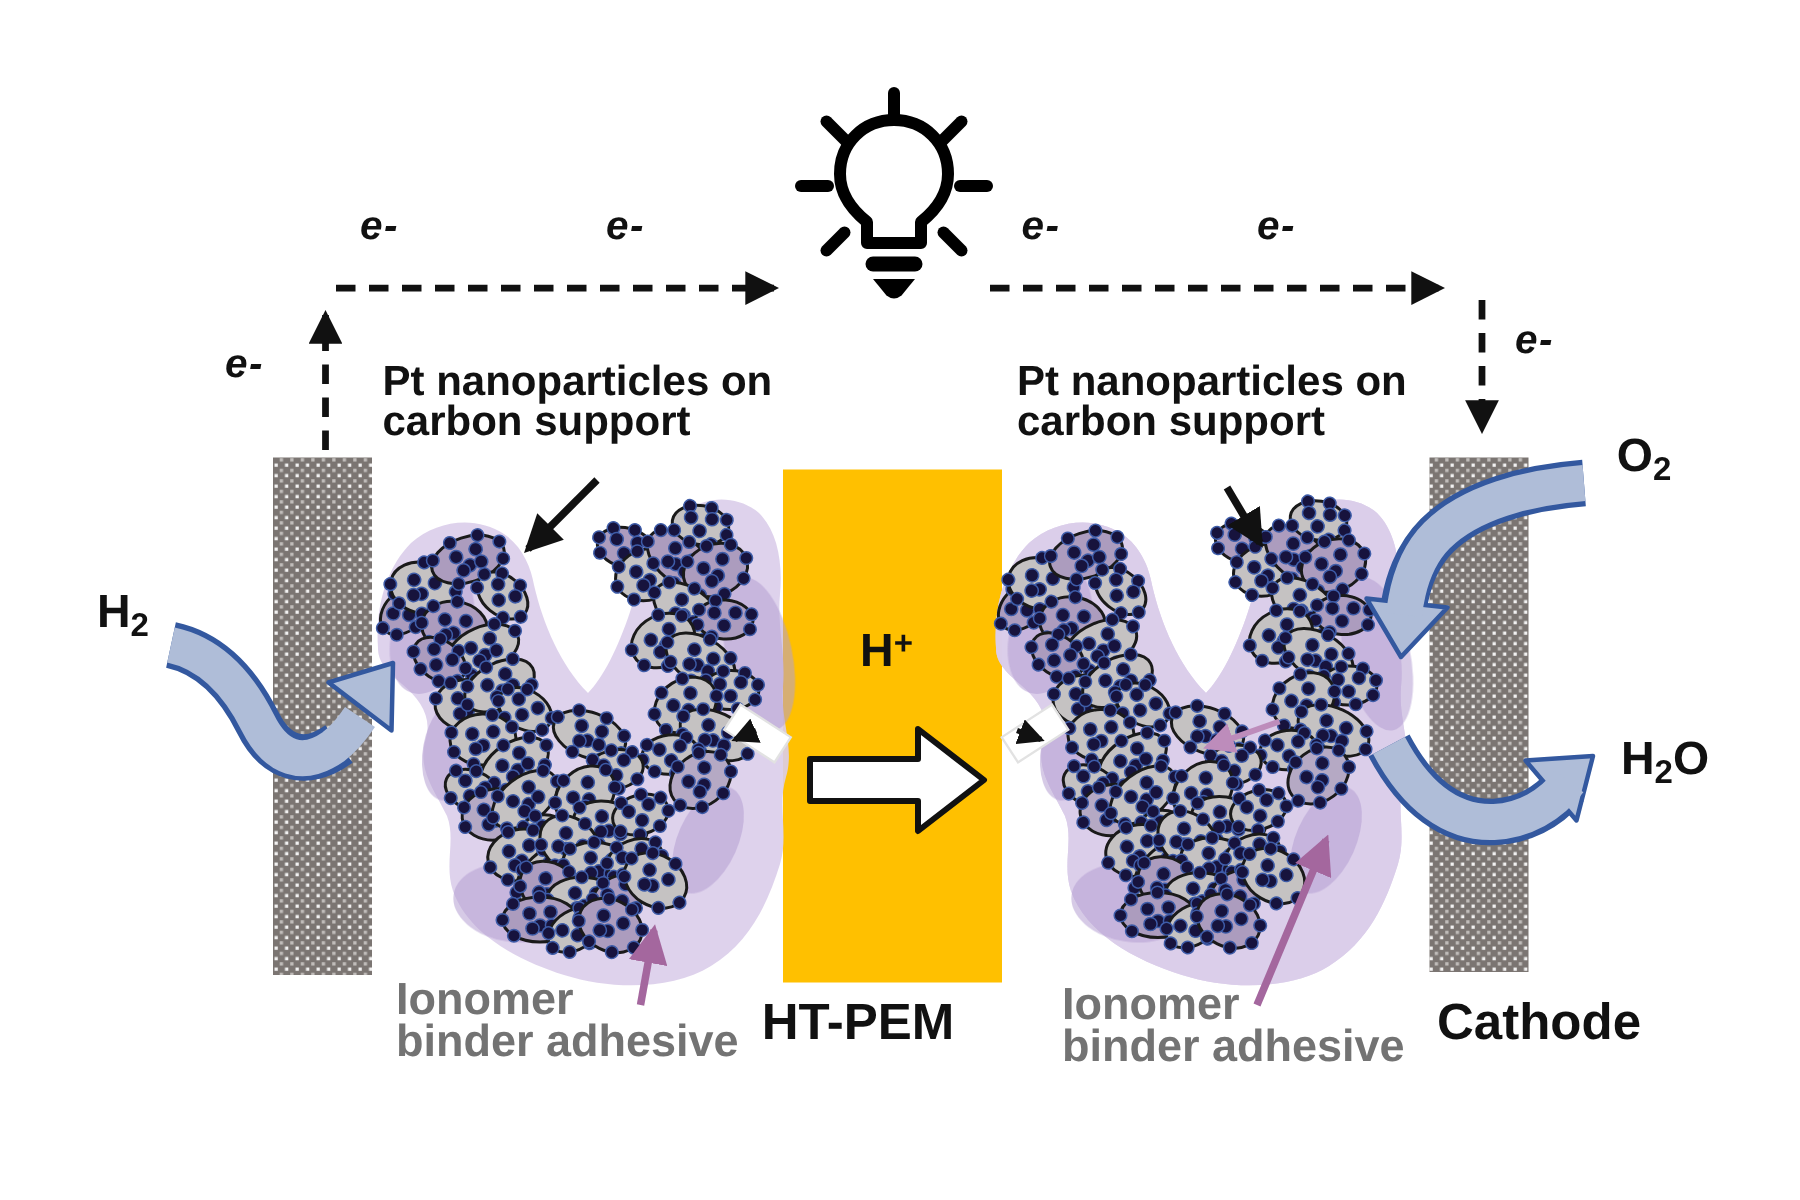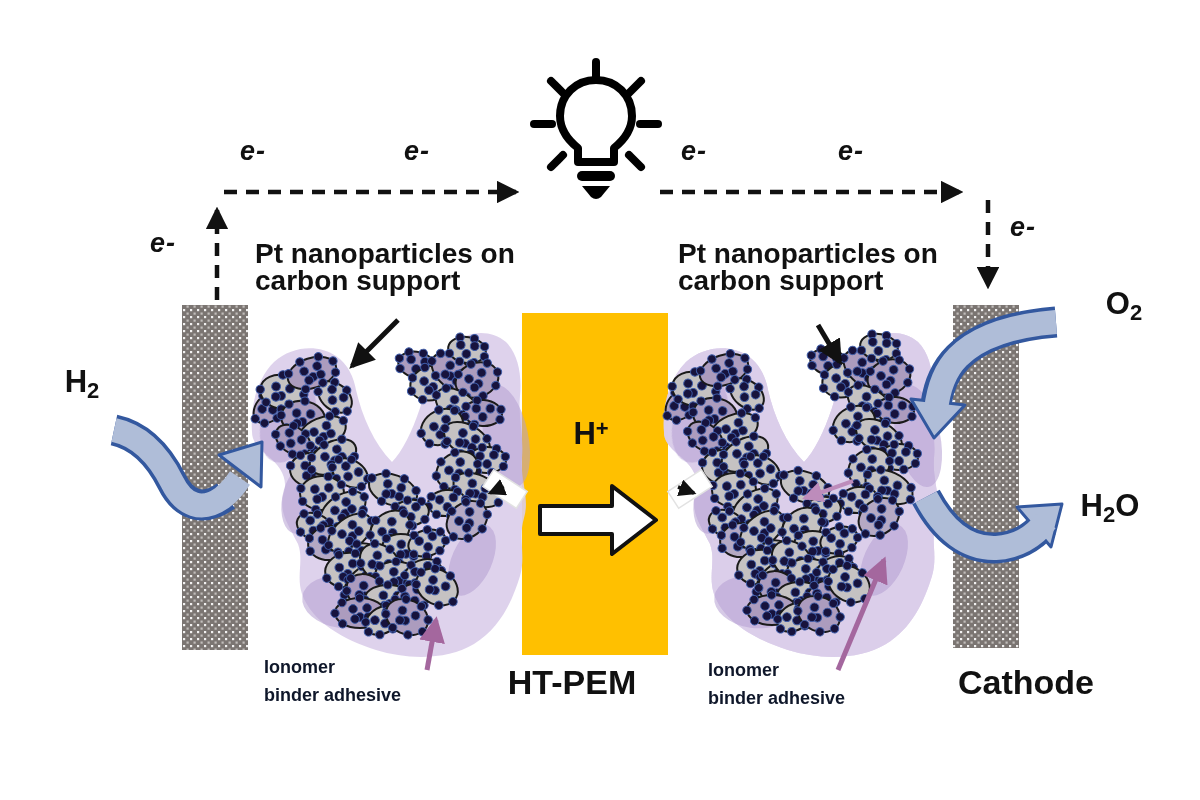--- a/index.html
+++ b/index.html
@@ -9,21 +9,21 @@
   }
   .stage svg{position:absolute;left:0;top:0;}
   .lbl{position:absolute;font-weight:bold;color:#111;white-space:nowrap;}
   .ctr{transform:translate(-50%,-50%);}
   .e-lbl{font-style:italic;font-size:27px;letter-spacing:1px;}
   .chem{font-size:31px;}
   .chem sub{font-size:22px;vertical-align:-6px;line-height:0;}
   .chem sup{font-size:22px;vertical-align:8px;line-height:0;}
   .big{font-size:34px;}
   .cap{font-size:28px;line-height:27px;}
-  .ion{font-size:18px;line-height:28px;color:#0f172a;}
+  .ion{font-size:30px;line-height:28px;color:#737373;}
 </style>
 </head>
 <body>
 
 <div class="stage">
 
   <svg width="1200" height="800" viewBox="0 0 1200 800">
     <defs>
       <pattern id="dotgrid" width="7" height="7" patternUnits="userSpaceOnUse">
         <rect width="7" height="7" fill="#7B7572"></rect>
@@ -1408,24 +1408,24 @@
 
   <div class="lbl cap" style="left:255px;top:240px;">
     <div>Pt nanoparticles on</div>
     <div>carbon support</div>
   </div>
   <div class="lbl cap" style="left:678px;top:240px;">
     <div>Pt nanoparticles on</div>
     <div>carbon support</div>
   </div>
 
-  <div class="lbl chem ctr" style="left:82px;top:382px;">
+  <div class="lbl chem ctr" style="left:82px;top:408px;">
     <span>H</span><sub>2</sub>
   </div>
-  <div class="lbl chem ctr" style="left:1124px;top:304px;">
+  <div class="lbl chem ctr" style="left:1096px;top:304px;">
     <span>O</span><sub>2</sub>
   </div>
   <div class="lbl chem ctr" style="left:1110px;top:506px;">
     <span>H</span><sub>2</sub><span>O</span>
   </div>
   <div class="lbl chem ctr" style="left:591px;top:434px;">
     <span>H</span><sup>+</sup>
   </div>
 
   <div class="lbl big ctr" style="left:1026px;top:682px;">Cathode</div>

